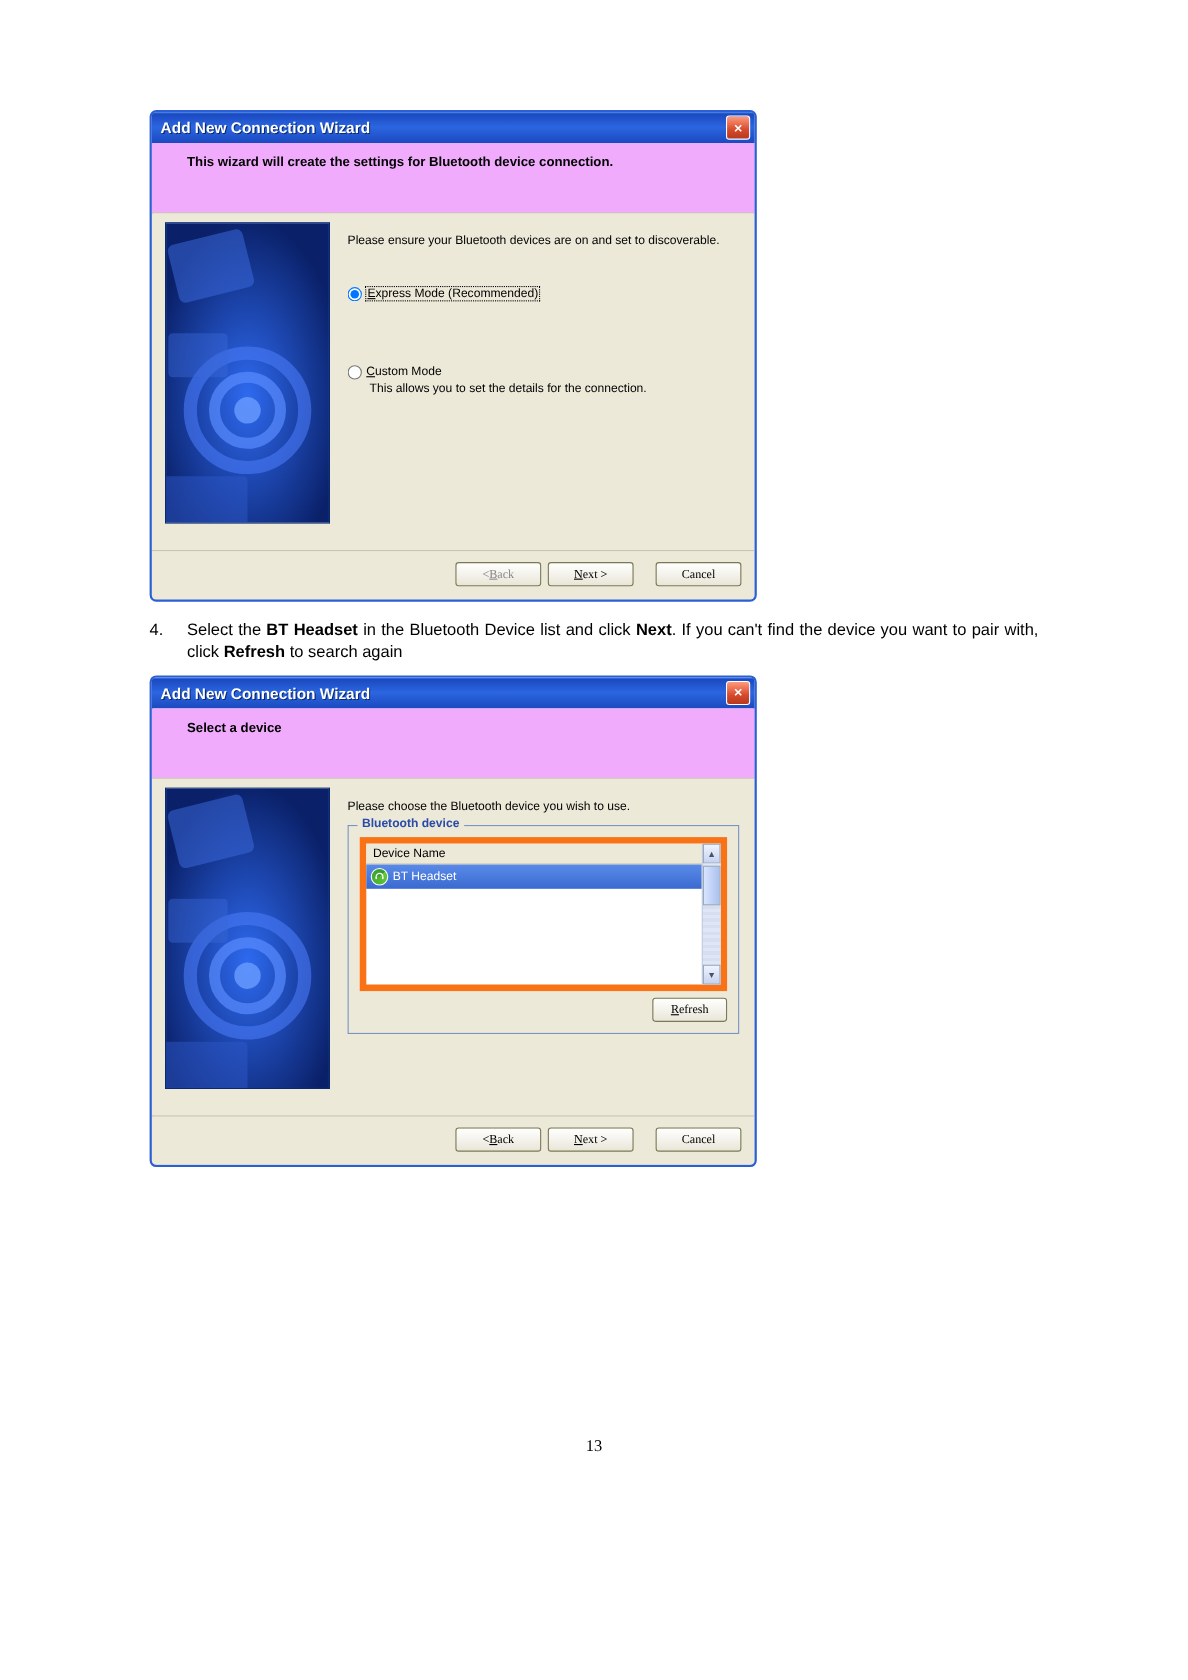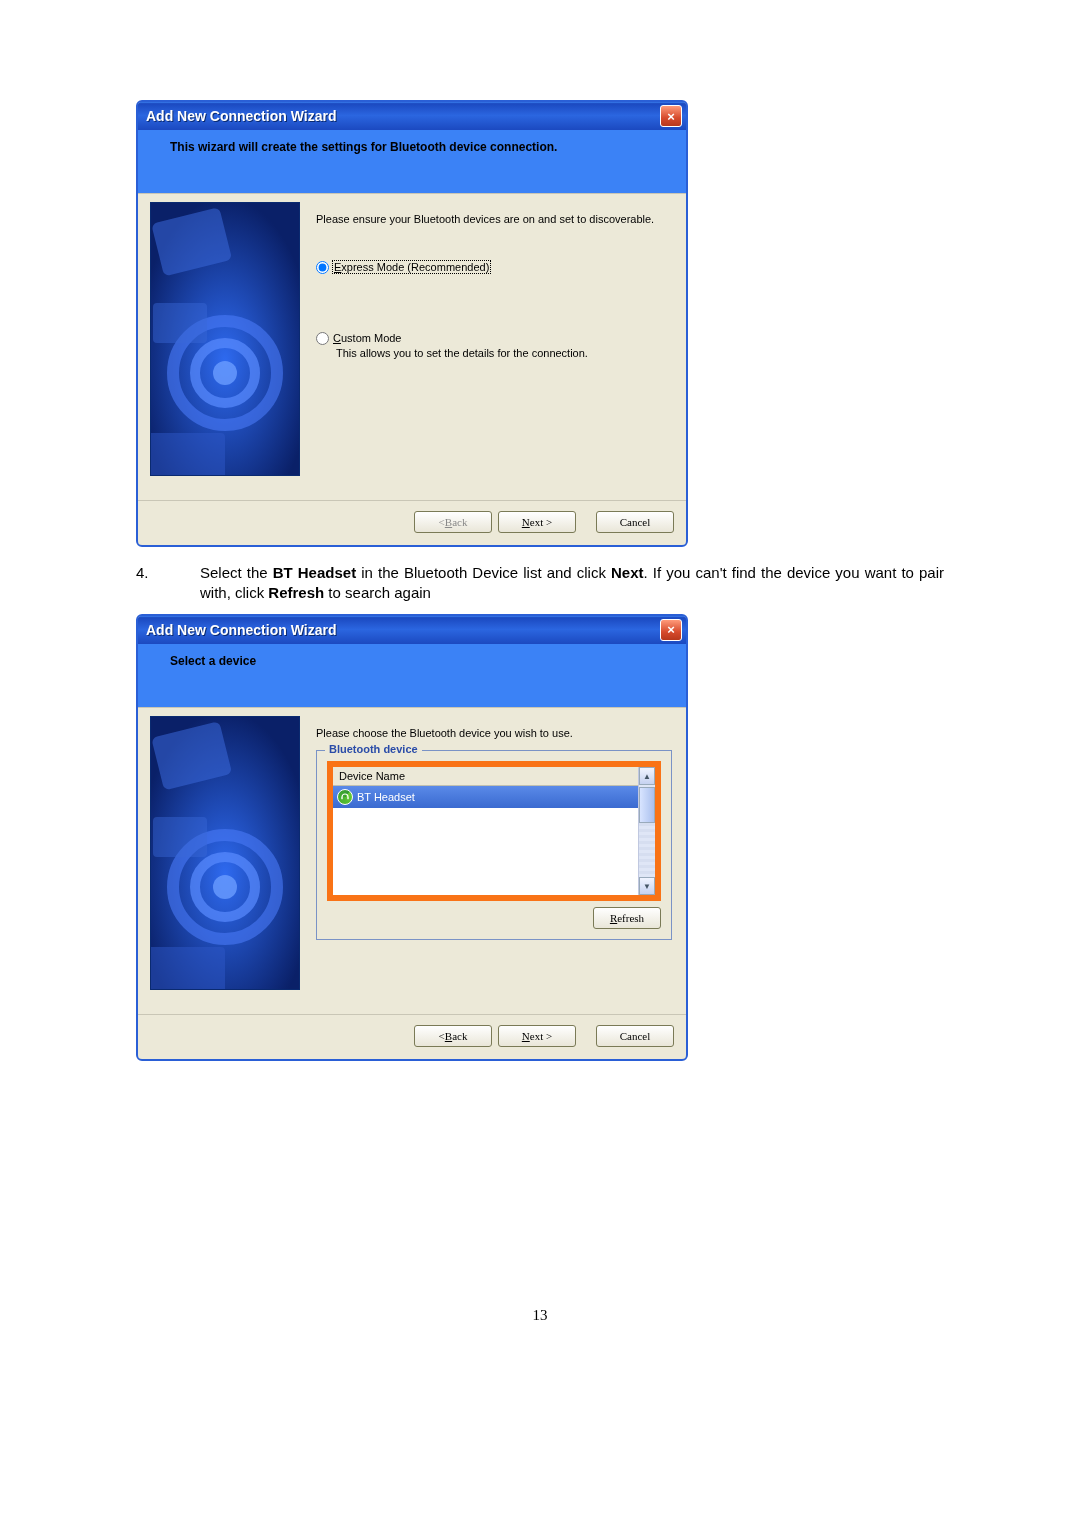--- a/index.html
+++ b/index.html
@@ -39,21 +39,21 @@
   .closebtn {
     width: 20px; height: 20px;
     background: linear-gradient(180deg,#ff9a7a,#d64a2c 60%,#b8381c);
     border: 1px solid #fff;
     border-radius: 3px;
     display: flex; align-items: center; justify-content: center;
     cursor: pointer;
   }
   .closebtn span { color:#fff; font-weight:bold; font-size:13px; line-height:1; }
   .whitehdr {
-    background: #3b82f6;
+    background: #f0abfc;
     padding: 10px 14px 28px 14px;
     border-bottom: 1px solid #c9c6b6;
     min-height: 25px;
   }
   .whitehdr .title {
     font-weight: bold;
     font-size: 12px;
   }
   .bodyrow {
     display: flex;
@@ -98,21 +98,21 @@
   .und { text-decoration: underline; }
   .step-text {
     font-family: Arial, sans-serif;
     font-size: 15px;
     text-align: justify;
     line-height: 1.35;
     margin: 16px 0 10px 0;
     display: flex;
   }
   .step-num { width: 34px; flex: none; }
-  .step-body { flex:1;margin-left:30px; }
+  .step-body { flex:1; }
   .groupbox {
     border:1px solid #7a93c6;
     margin-top: 8px;
     position: relative;
     padding: 10px 10px 10px 10px;
   }
   .groupbox .legend {
     position:absolute; top:-8px; left:8px;
     background:#ece9d8; padding:0 4px;
     color:#2a4ca8; font-size:11px;font-weight:bold;

